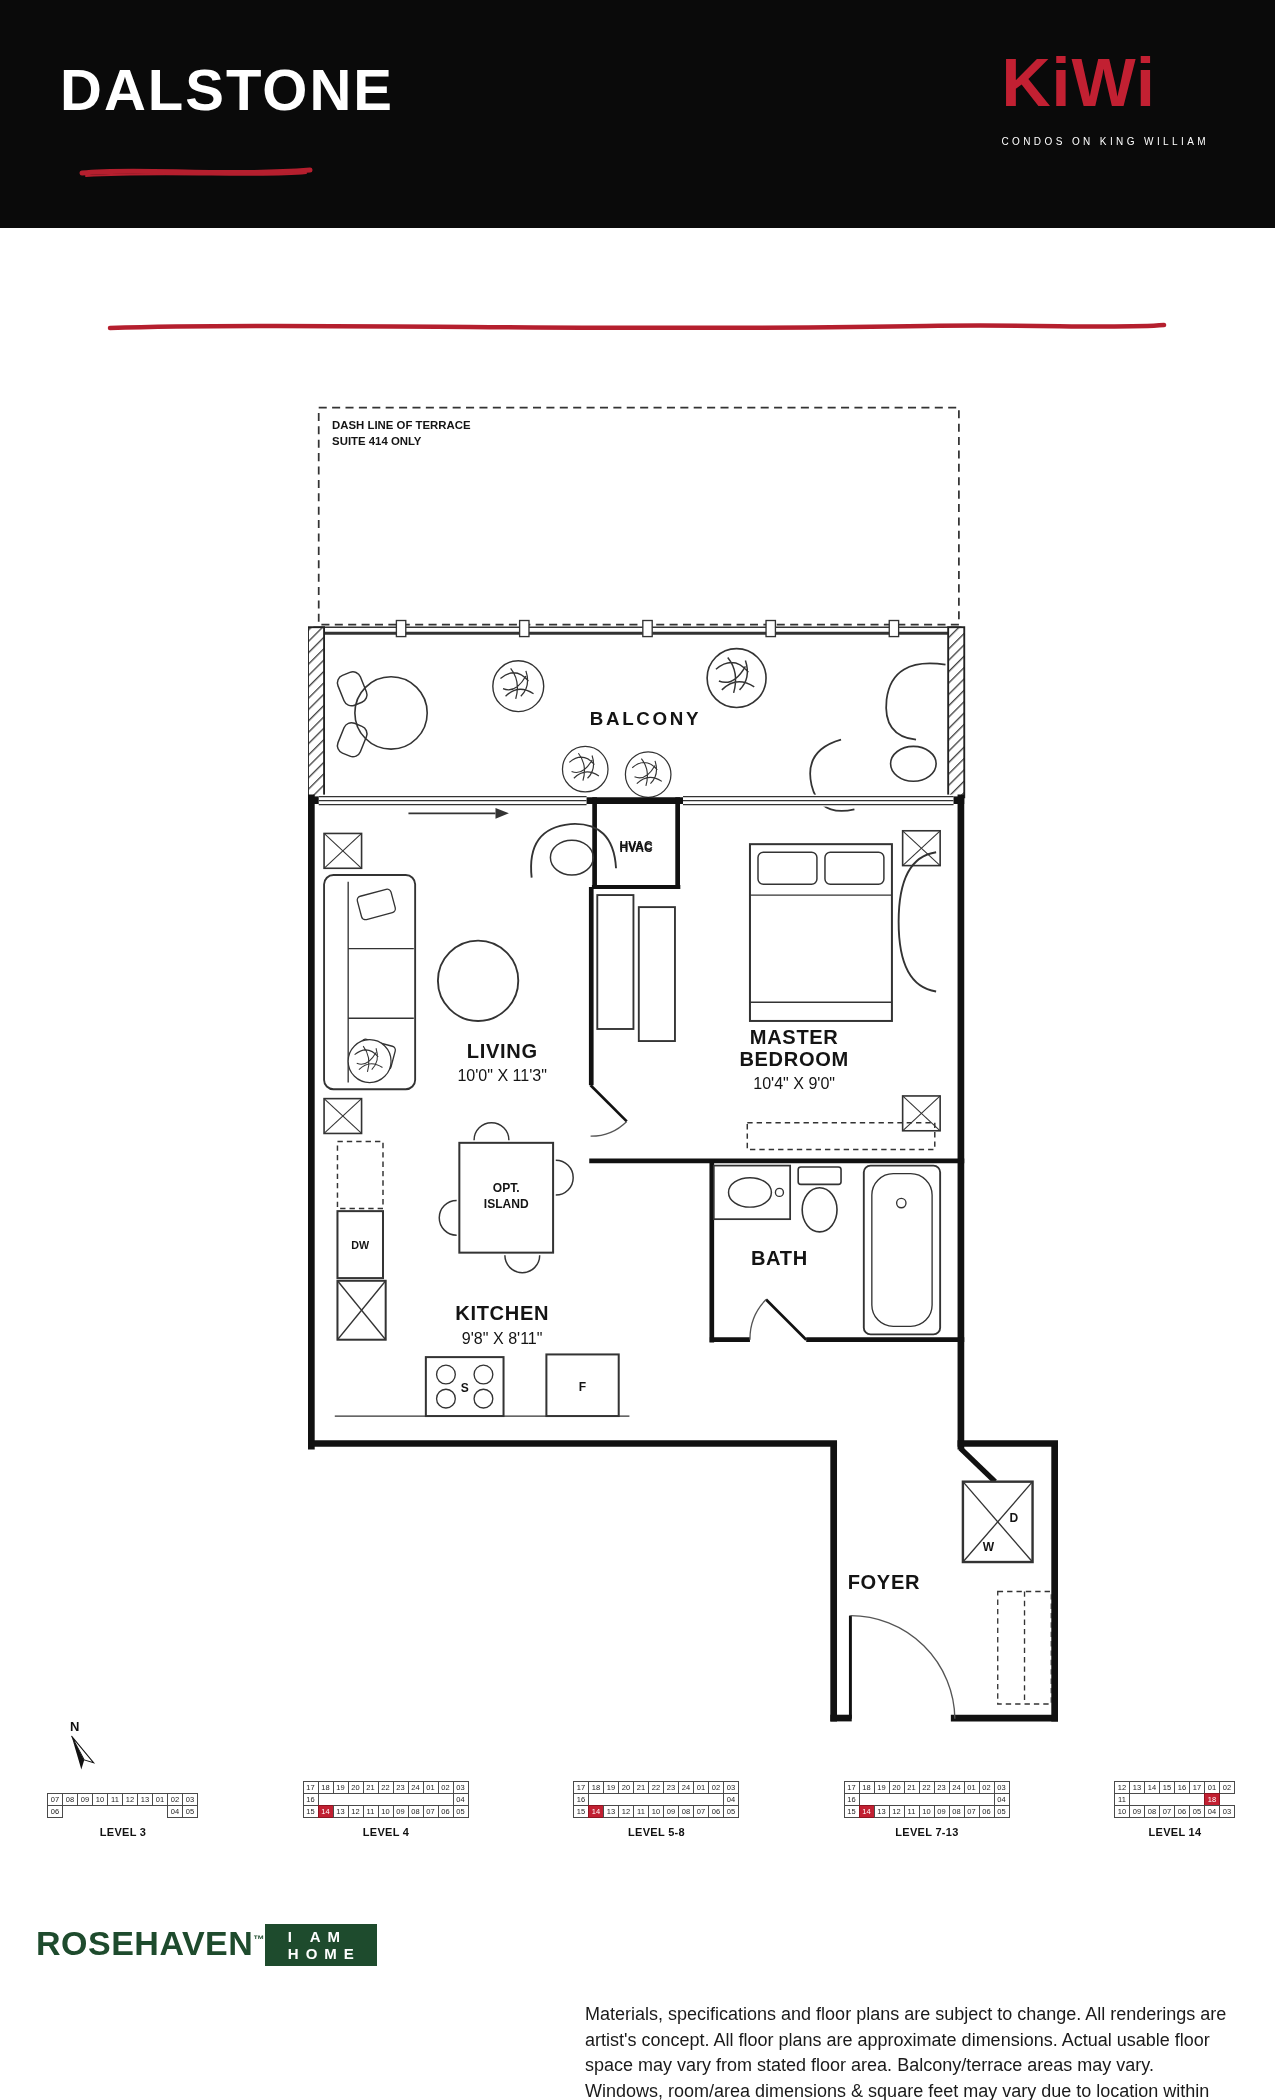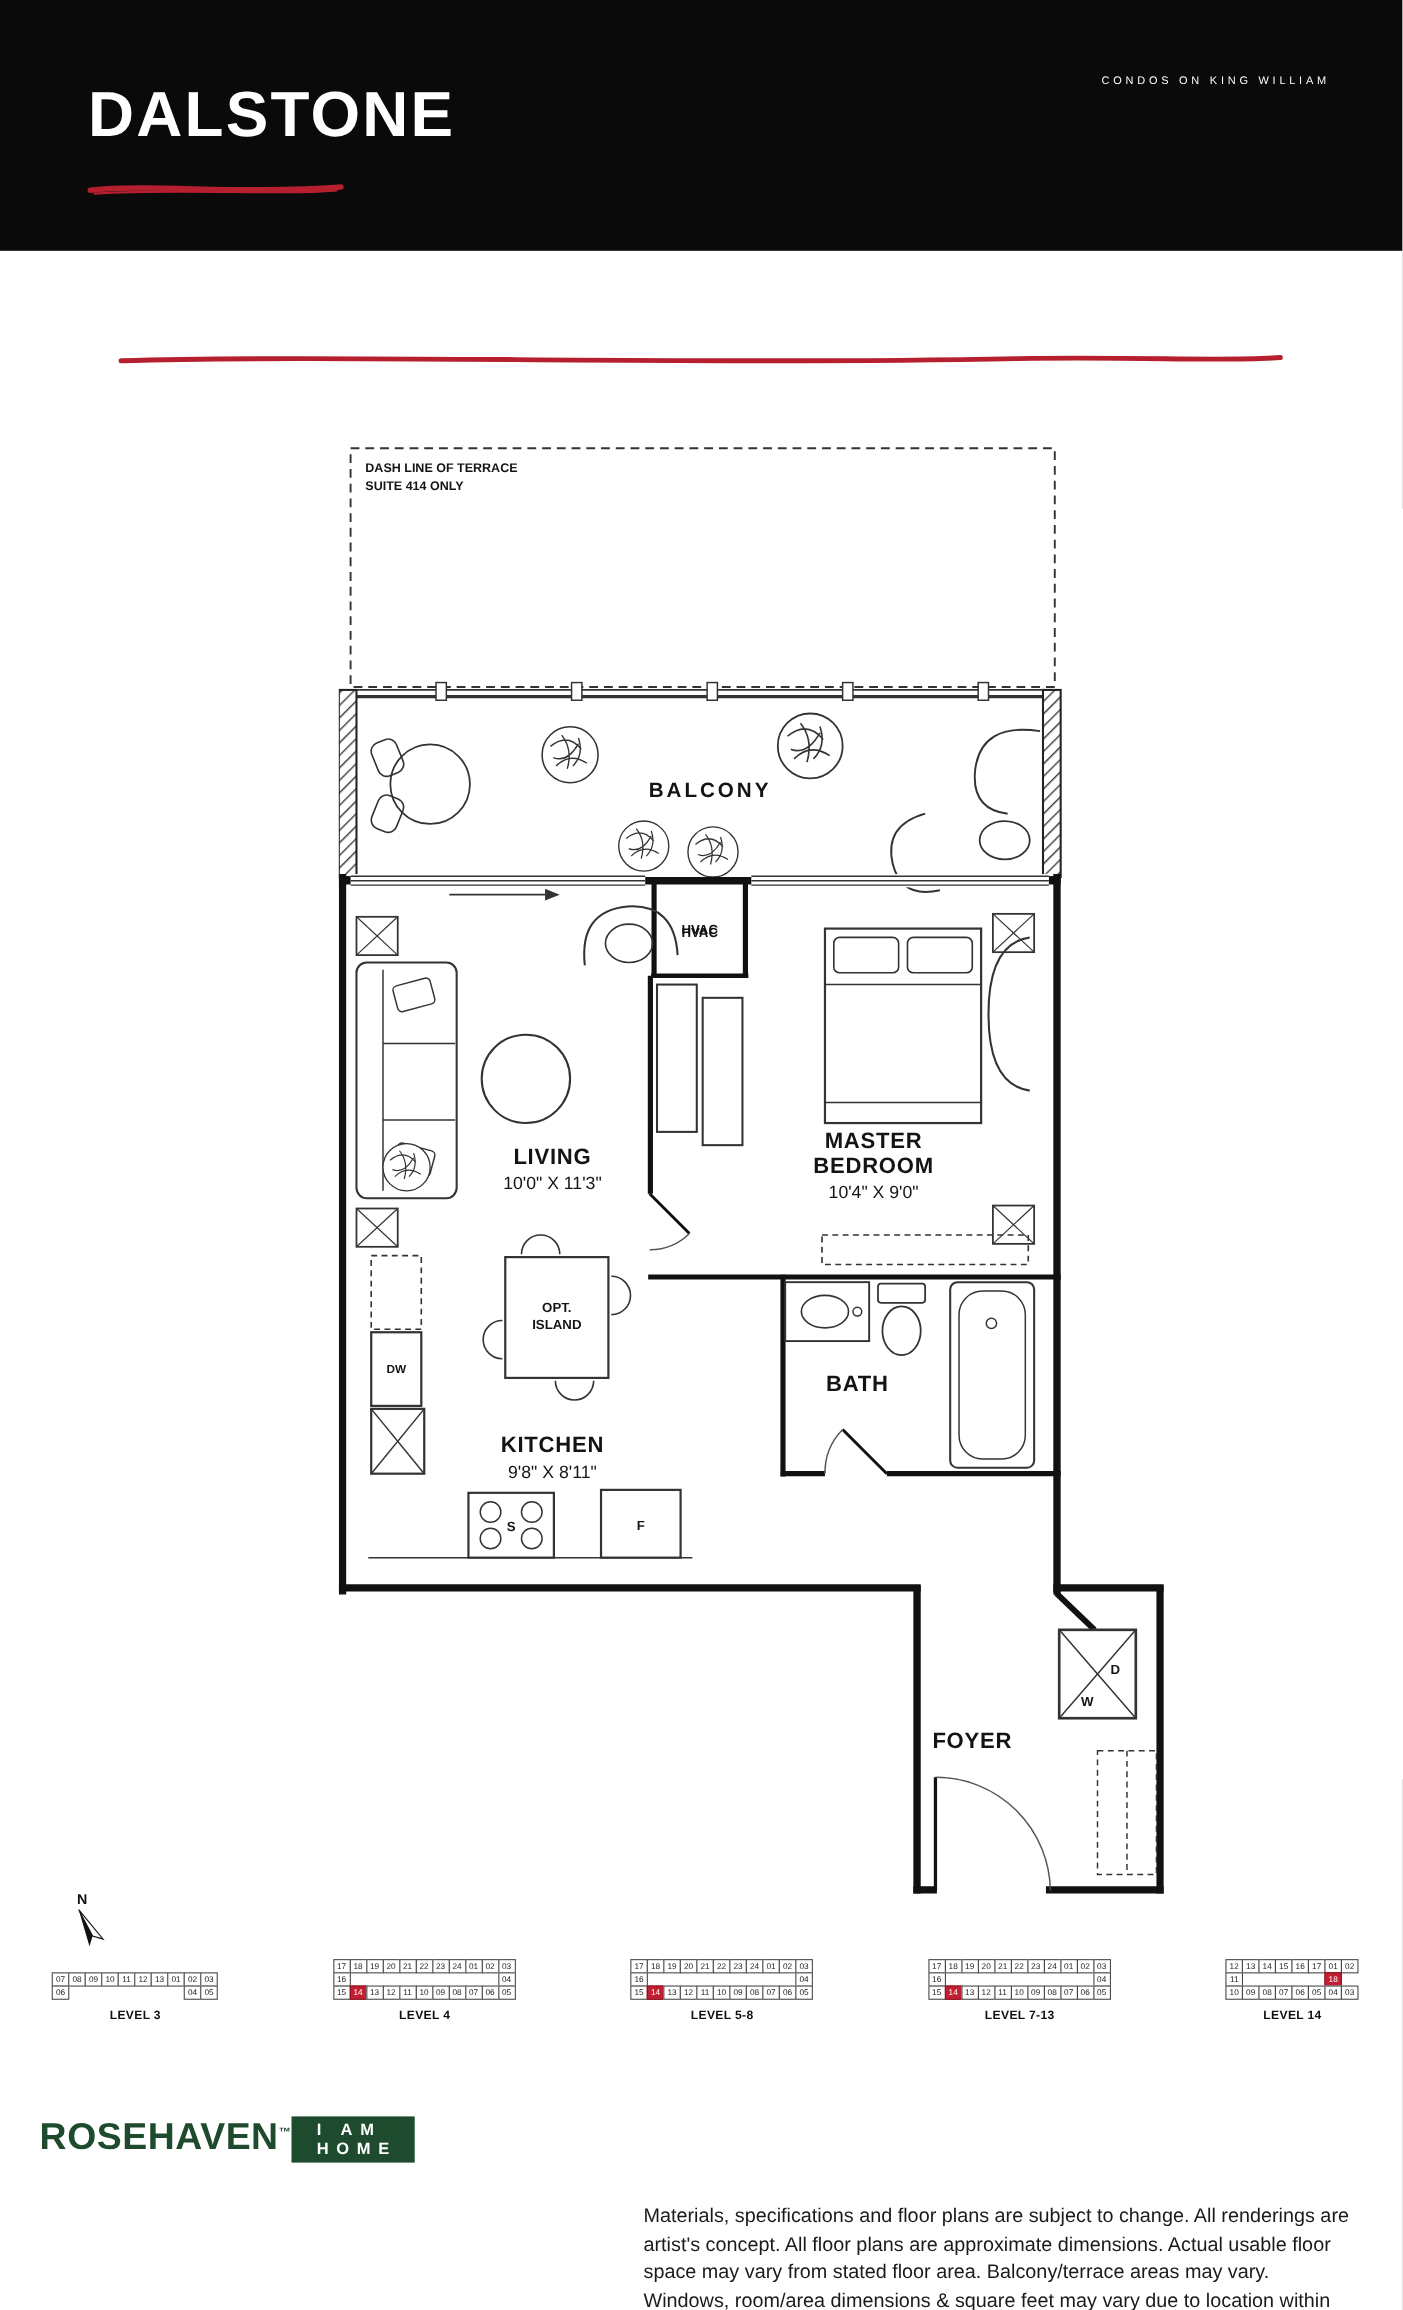--- a/index.html
+++ b/index.html
@@ -4,21 +4,21 @@
 <style>
   :root{ --accent:#c22032; --green:#1e4b2d; }
   *{box-sizing:border-box; margin:0; padding:0;}
   body{background:#888;}
   .page{
     position:relative; width:1275px; height:2100px; background:#fff;
     font-family:"Liberation Sans","DejaVu Sans",sans-serif; overflow:hidden; margin:0 auto;
   }
   
   .header{position:absolute;left:0;top:0;width:1275px;height:228px;background:#0a0a0a;}
-  .title{position:absolute;left:80px;top:56px;color:#fff;font-size:58px;font-weight:800;letter-spacing:2px;margin-top:15px;}
+  .title{position:absolute;left:60px;top:56px;color:#fff;font-size:58px;font-weight:800;letter-spacing:2px;}
   .title-stroke{position:absolute;left:78px;top:164px;}
   .brand{position:absolute;right:66px;top:48px;text-align:left;}
   .brand-name{color:var(--accent,#c22032);font-size:68px;font-weight:700;letter-spacing:1px;line-height:1;}
   .brand-tag{color:#fff;font-size:10px;letter-spacing:3.4px;margin-top:20px;font-weight:400;}
   
   .stats{position:absolute;left:0;top:246px;width:1275px;height:64px;display:flex;align-items:center;justify-content:center;}
   .stat{font-size:25.5px;color:#1d1d1d;letter-spacing:.3px;padding:0 8px;}
   .stat-div{width:5px;height:84px;background:var(--accent,#c22032);transform:rotate(7deg);margin:0 30px;position:relative;top:-8px;}
   .stats-underline{position:absolute;left:106px;top:320px;}
   
@@ -55,20 +55,21 @@
 
 <div class="page">
 
   <div class="header">
     <div class="title">DALSTONE</div>
     <svg class="title-stroke" width="240" height="18">
       <path d="M4,9 C60,3 140,13 232,6" stroke="#b51f2e" stroke-width="5" fill="none" stroke-linecap="round"></path>
       <path d="M8,12 C90,7 180,14 228,9" stroke="#b51f2e" stroke-width="2" fill="none" stroke-linecap="round"></path>
     </svg>
     <div class="brand">
+      <div class="brand-name">KiWi</div>
       <div class="brand-tag">CONDOS ON KING WILLIAM</div>
     </div>
   </div>
 
   <svg class="stats-underline" width="1065" height="14">
     <path d="M4,8 C200,2 520,12 820,6 C930,4 1010,9 1058,5" stroke="#b51f2e" stroke-width="4.5" fill="none" stroke-linecap="round"></path>
   </svg>
 
   <svg class="plan-svg" viewBox="0 0 560 995">
     <defs>

